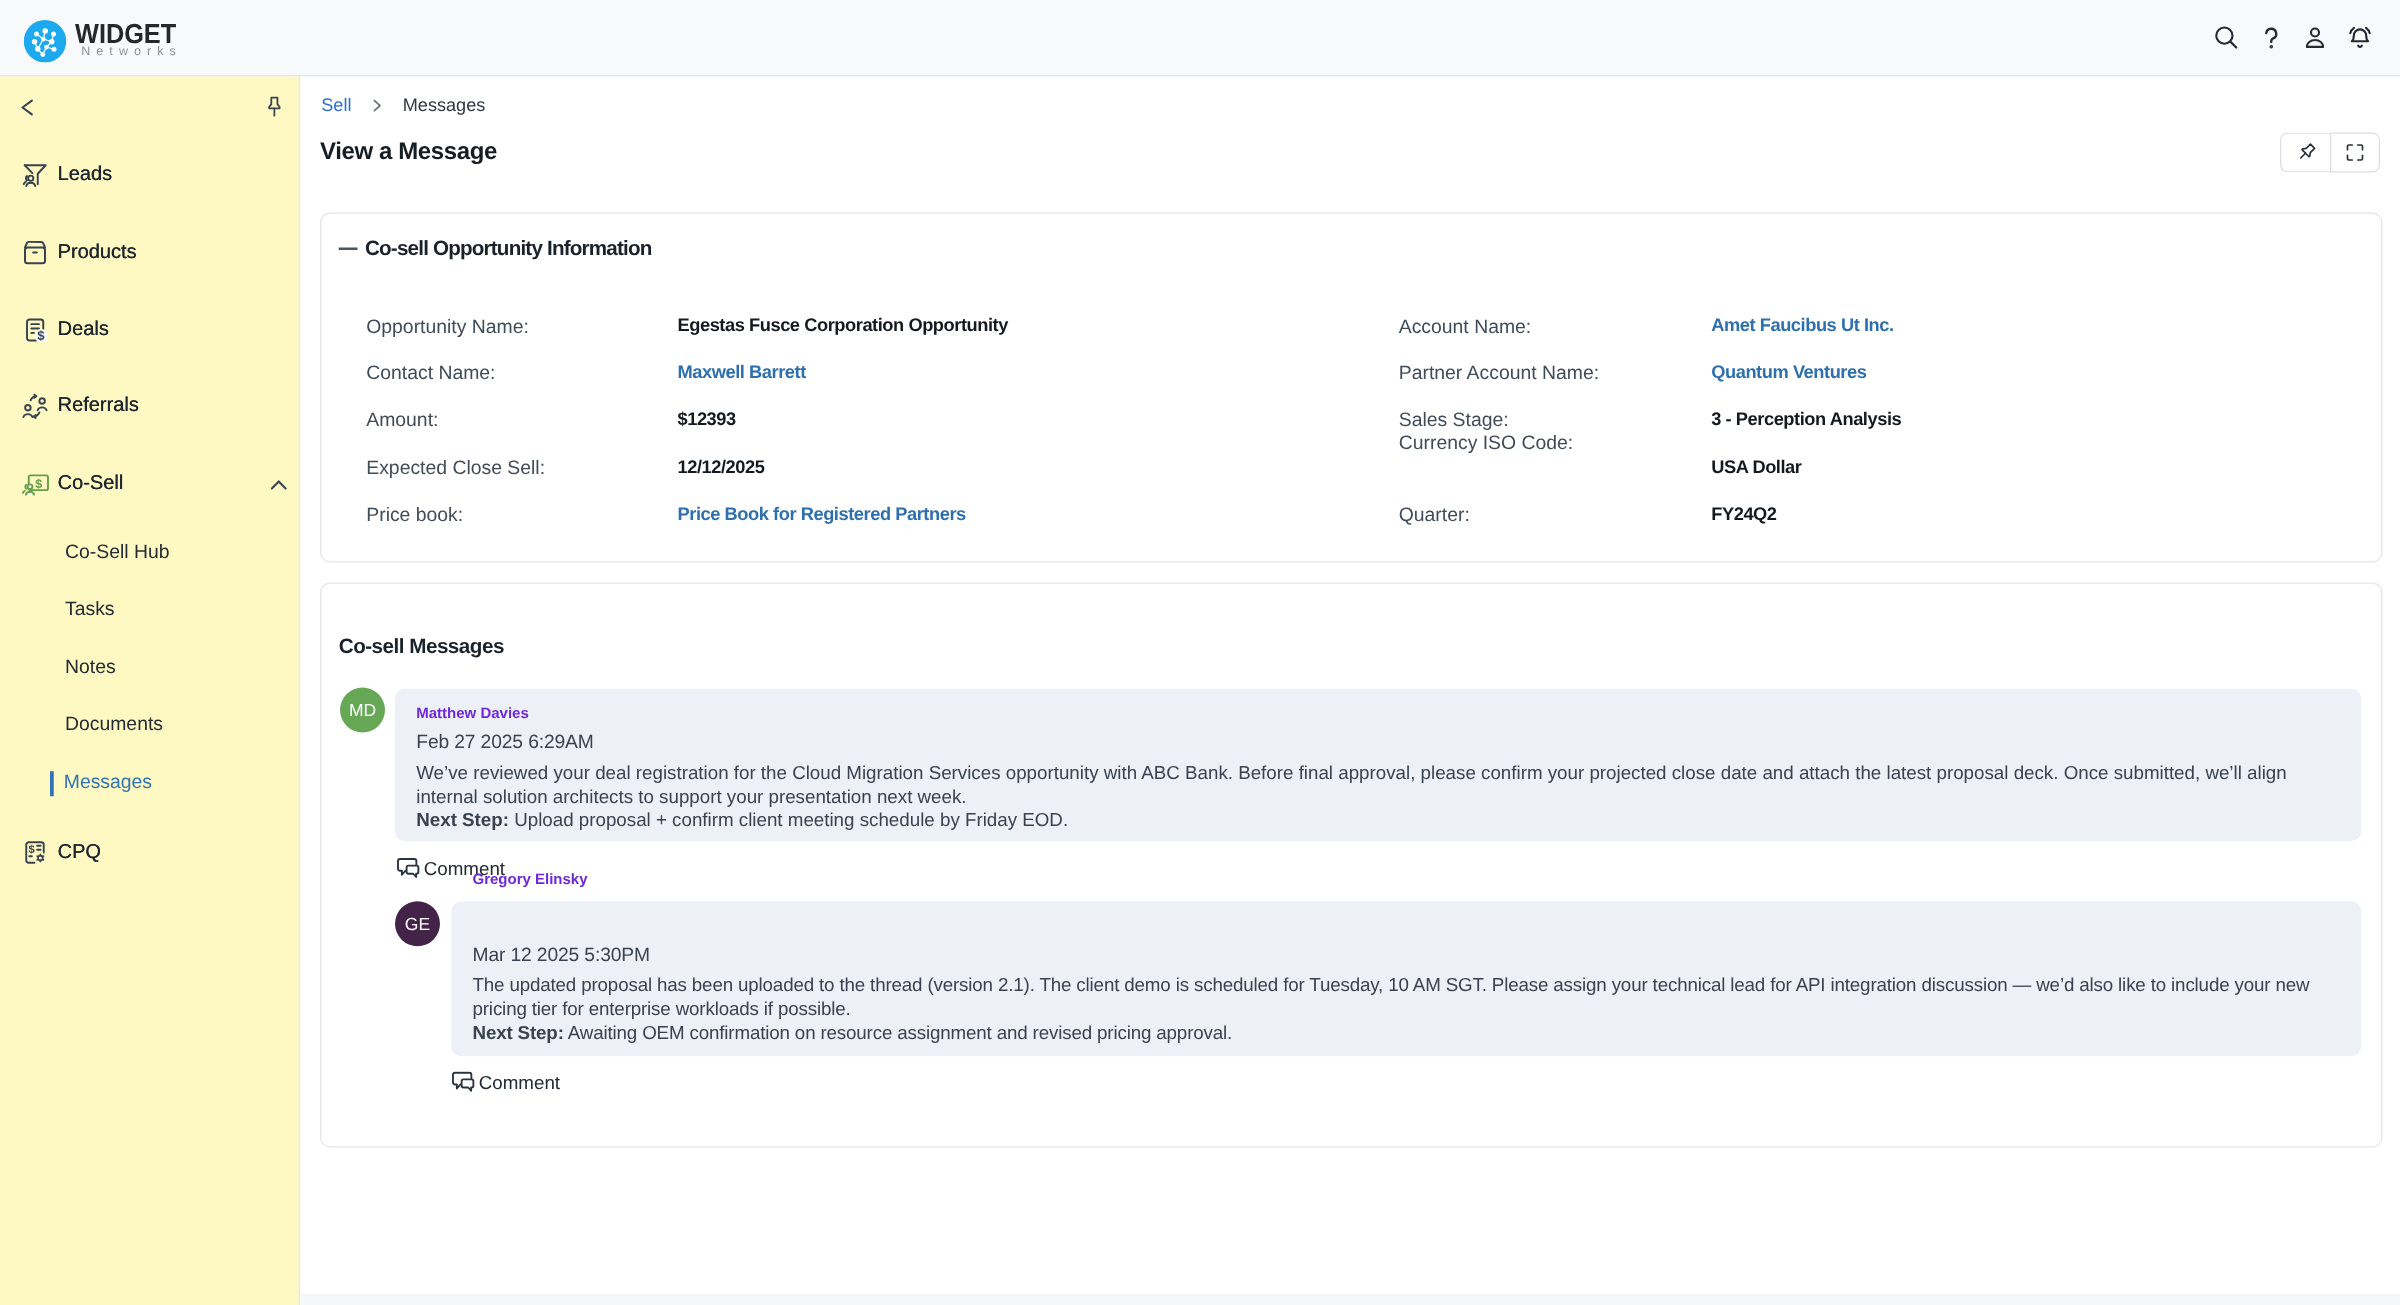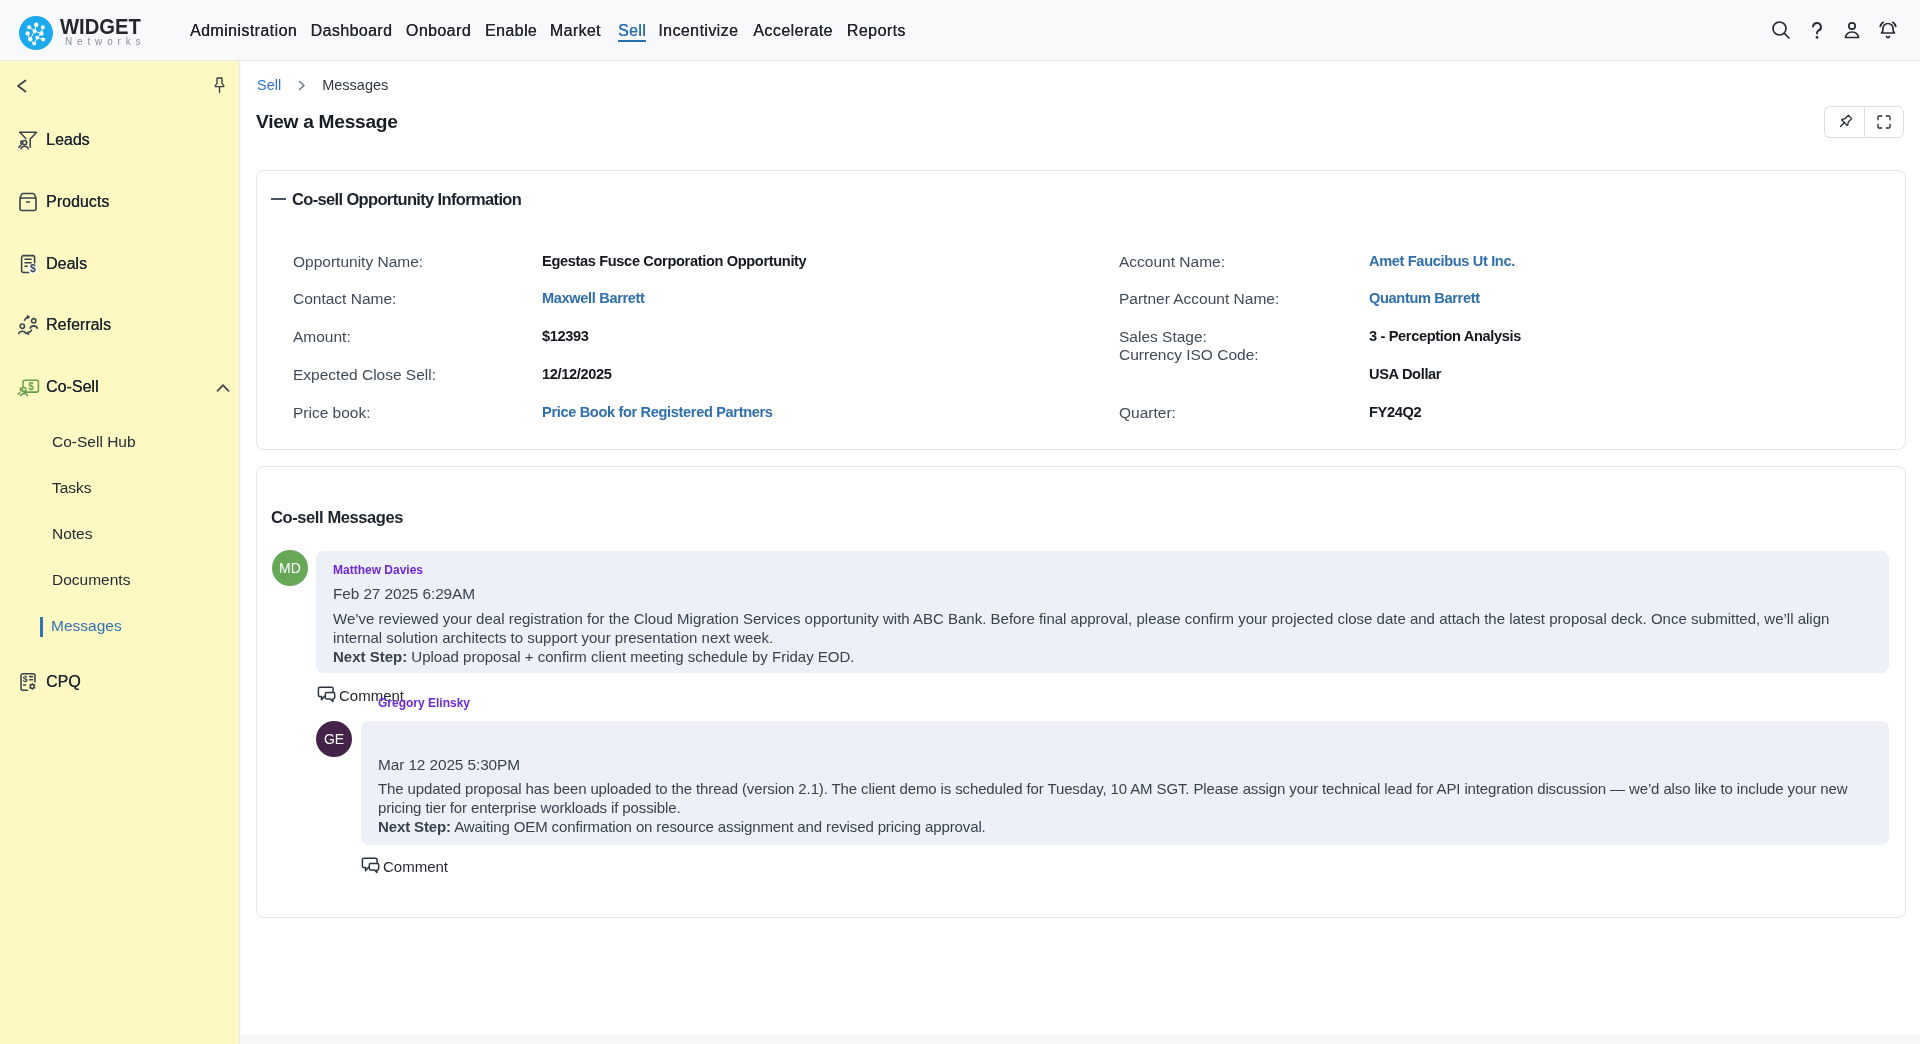--- a/index.html
+++ b/index.html
@@ -65,31 +65,20 @@
         <circle cx="18.2" cy="21.6" r="1.9"></circle>
         <circle cx="24.2" cy="23.4" r="2.0"></circle>
       <circle cx="15.2" cy="27.6" r="1.9"></circle>
     </g>
     <g stroke="#fff" stroke-width="1.0" fill="none">
       <path d="M10.2 11.2 L15.6 15.2 M17.2 8.8 L15.6 15.2 M23.8 11.2 L22.4 17.4 M15.6 15.2 L22.4 17.4 M8.6 17.4 L11.2 23.2 M15.6 15.2 L11.2 23.2 M22.4 17.4 L18.2 21.6 M11.2 23.2 L15.2 27.6 M18.2 21.6 L15.2 27.6 M18.2 21.6 L24.2 23.4"></path>
     </g>
   </svg>
   <div id="logo-widget">WIDGET</div>
   <div id="logo-networks">Networks</div>
-  <div id="nav">
-    <div class="item">Administration</div>
-    <div class="item" style="margin-left:0.5px">Dashboard</div>
-    <div class="item" style="margin-left:0.5px">Onboard</div>
-    <div class="item" style="margin-left:1px">Enable</div>
-    <div class="item" style="margin-left:-0.5px">Market</div>
-    <div class="item active" style="margin-left:4px">Sell</div>
-    <div class="item" style="margin-left:-1px">Incentivize</div>
-    <div class="item" style="margin-left:2px">Accelerate</div>
-    <div class="item" style="margin-left:1px">Reports</div>
-  </div>
   <svg class="hicon" style="left:1770px" viewBox="0 0 22 22" fill="none" stroke="currentColor" stroke-width="1.7" stroke-linecap="round">
       <circle cx="9.5" cy="9.5" r="6.5"></circle>
       <path d="M14.5 14.5 L19 19"></path>
     </svg>
   <svg class="hicon" style="left:1806px" viewBox="0 0 22 22" fill="none" stroke="currentColor" stroke-width="1.9" stroke-linecap="round">
       <path d="M7 7.5 a4 4 0 1 1 5.5 4.2 c-1.1 0.5 -1.5 1.1 -1.5 2.3 v0.5"></path>
       <circle cx="11" cy="18.4" r="0.5" fill="currentColor"></circle>
     </svg>
   <svg class="hicon" style="left:1841px" viewBox="0 0 22 22" fill="none" stroke="currentColor" stroke-width="1.7" stroke-linecap="round">
       <circle cx="11" cy="7" r="3.2"></circle>
@@ -211,21 +200,21 @@
 <div class="fvalue lnk" style="left:542px; top:290px">Maxwell Barrett</div>
 <div class="flabel" style="left:293px; top:328px">Amount:</div>
 <div class="fvalue" style="left:542px; top:328px">$12393</div>
 <div class="flabel" style="left:293px; top:366px">Expected Close Sell:</div>
 <div class="fvalue" style="left:542px; top:366px">12/12/2025</div>
 <div class="flabel" style="left:293px; top:404px">Price book:</div>
 <div class="fvalue lnk" style="left:542px; top:404px">Price Book for Registered Partners</div>
 <div class="flabel" style="left:1119px; top:253px">Account Name:</div>
 <div class="fvalue lnk" style="left:1369px; top:253px">Amet Faucibus Ut Inc.</div>
 <div class="flabel" style="left:1119px; top:290px">Partner Account Name:</div>
-<div class="fvalue lnk" style="left:1369px; top:290px">Quantum Barrett</div>
+<div class="fvalue lnk" style="left:1369px; top:290px">Quantum Ventures</div>
 <div class="flabel" style="left:1119px; top:328px">Sales Stage:</div>
 <div class="fvalue" style="left:1369px; top:328px">3 - Perception Analysis</div>
 <div class="flabel" style="left:1119px; top:346px">Currency ISO Code:</div>
 <div class="fvalue" style="left:1369px; top:366px">USA Dollar</div>
 <div class="flabel" style="left:1119px; top:404px">Quarter:</div>
 <div class="fvalue" style="left:1369px; top:404px">FY24Q2</div>
 
 <div class="card" id="card2"></div>
 <div id="card2-title">Co-sell Messages</div>
 <div class="avatar" style="left:272px; top:550px; background:#67a857">MD</div>

